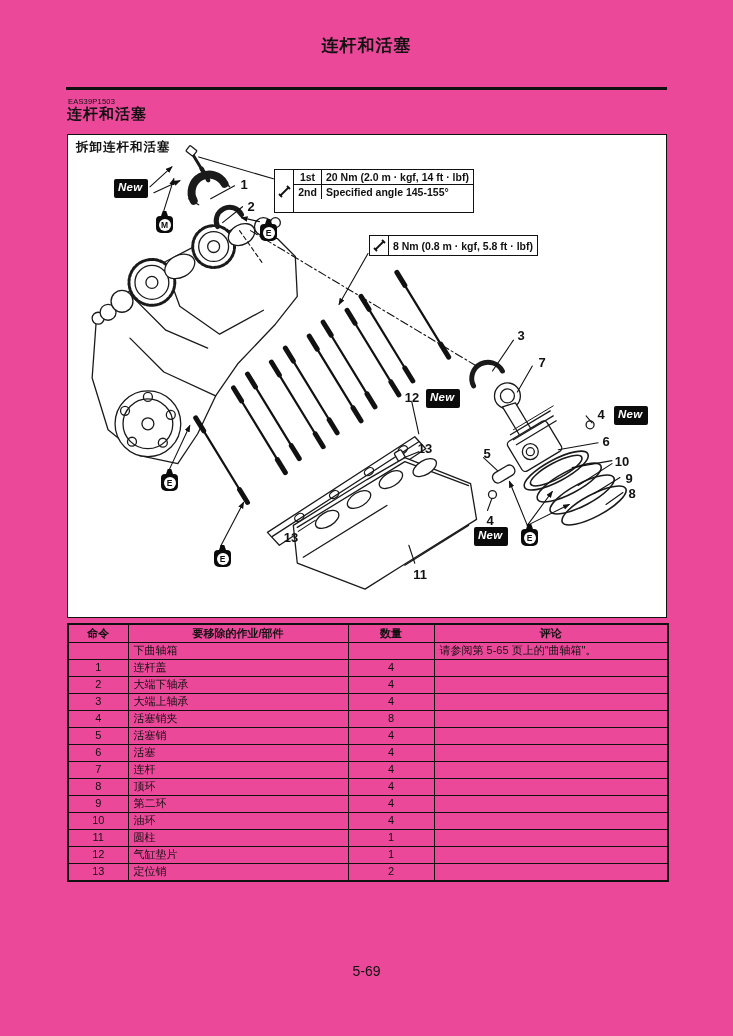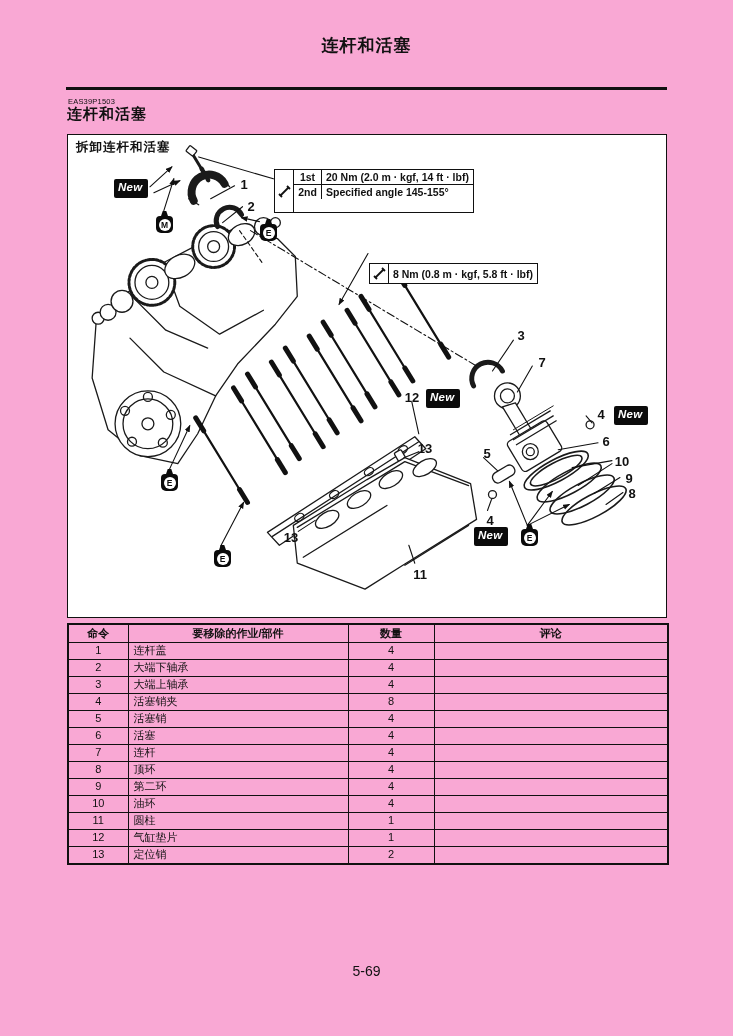--- a/index.html
+++ b/index.html
@@ -1,17 +1,17 @@
 <!DOCTYPE html>
 <html><head>
 <meta charset="utf-8">
 <style>
   html,body{margin:0;padding:0;background:#ffffff;}
   body{font-family:"Liberation Sans","DejaVu Sans",sans-serif;color:#111;}
-  .page{position:relative;width:733px;height:1036px;background:#f9a8d4;overflow:hidden;}
+  .page{position:relative;width:733px;height:1036px;background:#ec4899;overflow:hidden;}
 
   .hdr-title{position:absolute;top:34px;left:0;width:733px;text-align:center;
     font-size:17px;font-weight:bold;letter-spacing:1px;}
   .hdr-rule{position:absolute;top:87px;left:66px;width:601px;height:3px;background:#111;}
   .sec-code{position:absolute;top:97px;left:68px;font-size:7.5px;letter-spacing:.2px;}
   .sec-title{position:absolute;top:105px;left:67px;font-size:15px;font-weight:bold;letter-spacing:1px;}
 
   
   .figure-box{position:absolute;left:67px;top:134px;width:600px;height:484px;
     border:1.5px solid #111;box-sizing:border-box;background:#fff;}
@@ -242,21 +242,21 @@
           <span class="step">1st</span>
           <span class="val">20 Nm (2.0 m · kgf, 14 ft · lbf)</span>
         </div>
         <div class="trow">
           <span class="step">2nd</span>
           <span class="val">Specified angle 145-155°</span>
         </div>
       </div>
     </div>
 
-    <div class="tq" style="left:301px;top:100px;height:21px;margin-top:28px;">
+    <div class="tq" style="left:301px;top:100px;height:21px;">
       <div class="icon-cell">
         <svg width="13" height="13" viewBox="0 0 13 13" stroke="#111" stroke-width="1.8" fill="none">
           <line x1="2.5" y1="10.5" x2="10.5" y2="2.5"></line>
           <path d="M9,1 L12,4 M1,9 L4,12"></path>
         </svg>
       </div>
       <span class="val">8 Nm (0.8 m · kgf, 5.8 ft · lbf)</span>
     </div>
 
     <div class="new-badge" style="left:46px;top:44px;">New</div>
@@ -306,20 +306,26 @@
     </colgroup>
     <thead>
       <tr>
         <th>命令</th>
         <th>要移除的作业/部件</th>
         <th>数量</th>
         <th>评论</th>
       </tr>
     </thead>
     <tbody>
+    <tr>
+      <td class="c-order"></td>
+      <td class="c-part">下曲轴箱</td>
+      <td class="c-qty"></td>
+      <td class="c-remarks">请参阅第 5-65 页上的"曲轴箱"。</td>
+    </tr>
 
     <tr>
       <td class="c-order">1</td>
       <td class="c-part">连杆盖</td>
       <td class="c-qty">4</td>
       <td class="c-remarks"></td>
     </tr>
 
     <tr>
       <td class="c-order">2</td>

